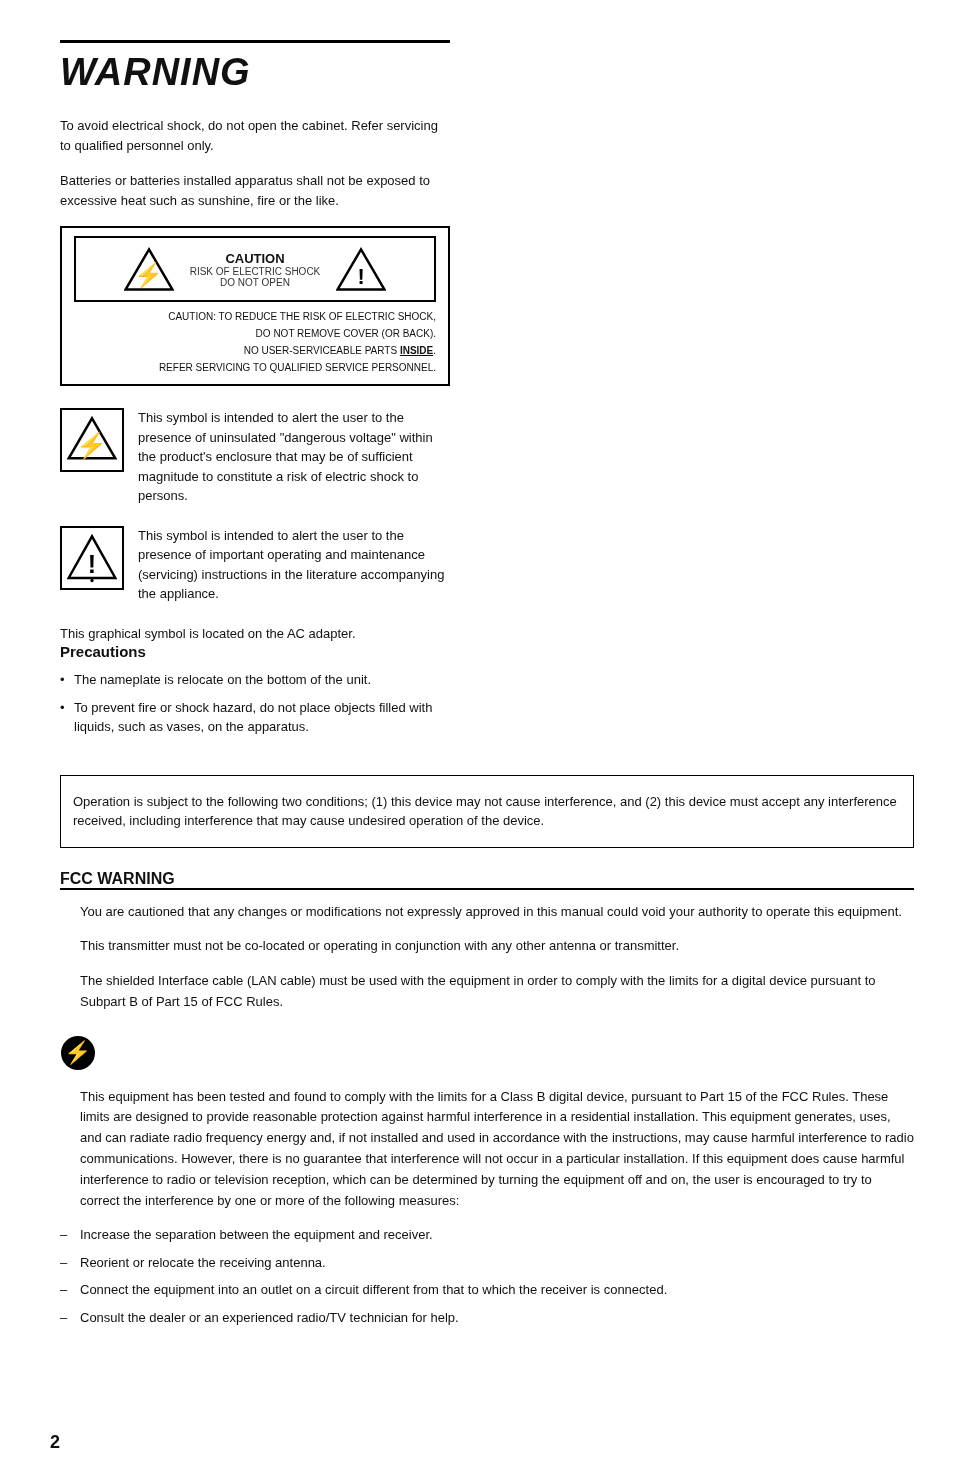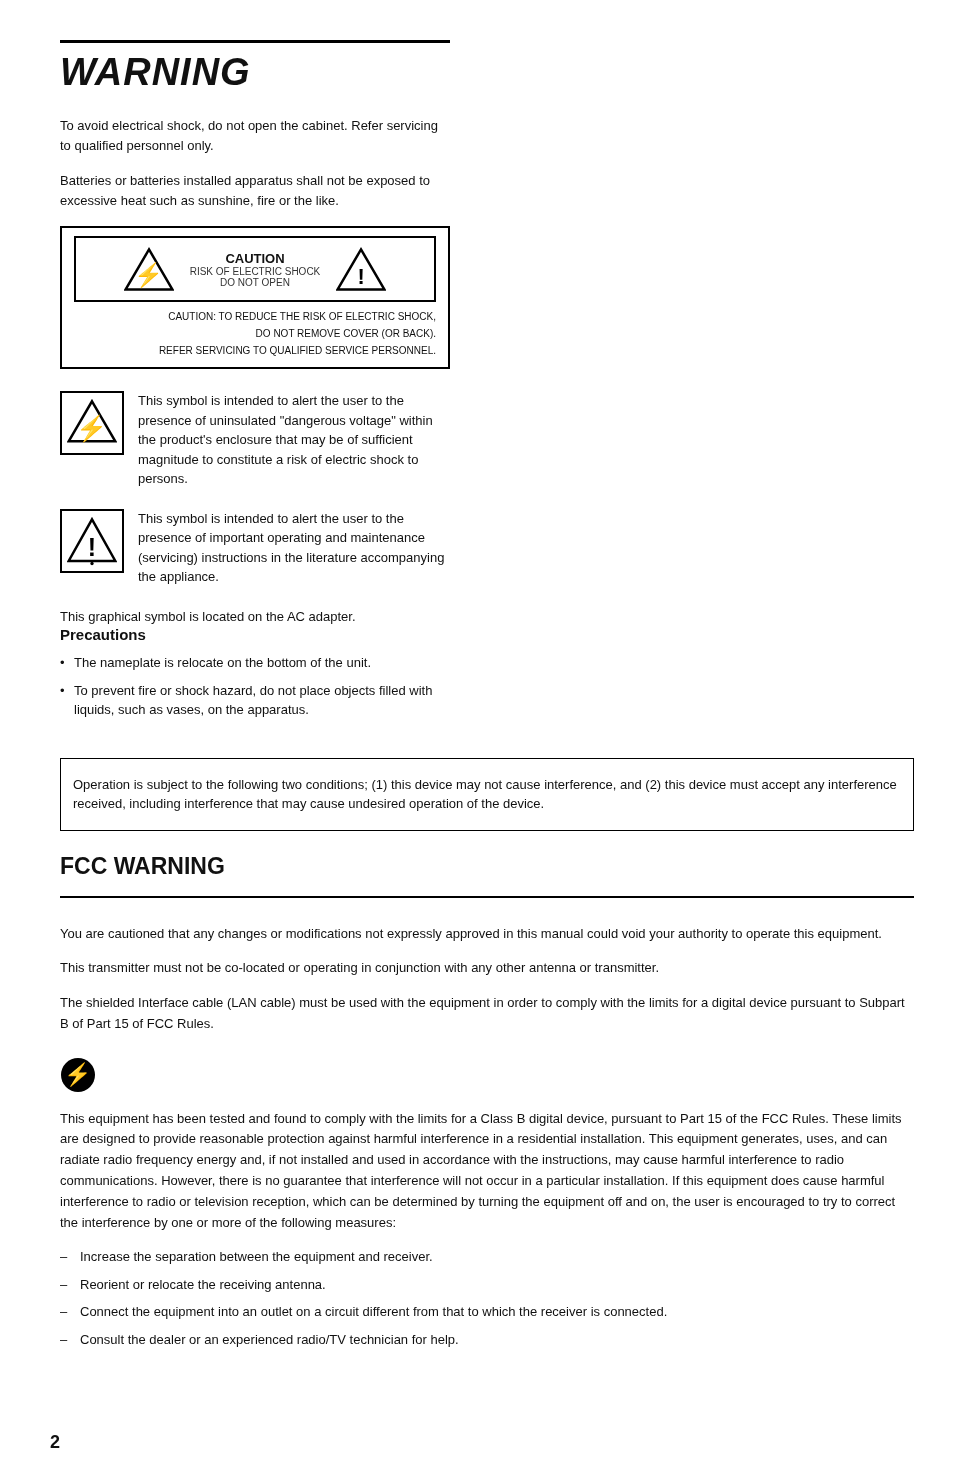--- a/index.html
+++ b/index.html
@@ -123,29 +123,30 @@
     }
     
     .operation-box {
       border: 1.5px solid #000;
       padding: 16px 12px;
       margin-bottom: 22px;
       line-height: 1.5;
       font-size: 13px;
     }
     .fcc-warning-title {
-      font-size: 23px;
+      font-size: 16px;
       font-weight: bold;
       border-bottom: 2px solid #000;
-      padding-bottom: 16px;
-      margin-bottom: 26px;
+      padding-bottom: 0;
+      margin-bottom: 12px;
     }
     .fcc-para {
       margin-bottom: 14px;
       line-height: 1.6;
+      margin-left: 20px;
     }
     .fcc-icon {
       font-size: 32px;
       font-weight: bold;
       margin-bottom: 8px;
     }
     .fcc-section {
       margin-bottom: 22px;
     }
     .dash-list {
@@ -205,20 +206,21 @@
 
         <svg class="tri-svg" viewBox="0 0 60 55">
           <polygon points="30,4 58,52 2,52" fill="none" stroke="#000" stroke-width="3"></polygon>
           <text x="30" y="46" text-anchor="middle" font-size="26" font-weight="bold">!</text>
         </svg>
       </div>
 
       <div class="caution-text-lines">
         <div>CAUTION: TO REDUCE THE RISK OF ELECTRIC SHOCK,</div>
         <div>DO NOT REMOVE COVER (OR BACK).</div>
+        <div>NO USER-SERVICEABLE PARTS <span>INSIDE</span>.</div>
         <div>REFER SERVICING TO QUALIFIED SERVICE PERSONNEL.</div>
       </div>
     </div>
 
     <div class="symbol-row">
       <div class="symbol-box">
         <svg width="50" height="50" viewBox="0 0 60 60">
           <polygon points="30,4 58,52 2,52" fill="none" stroke="#000" stroke-width="3"></polygon>
           <text x="30" y="47" text-anchor="middle" font-size="30">⚡</text>
         </svg>

